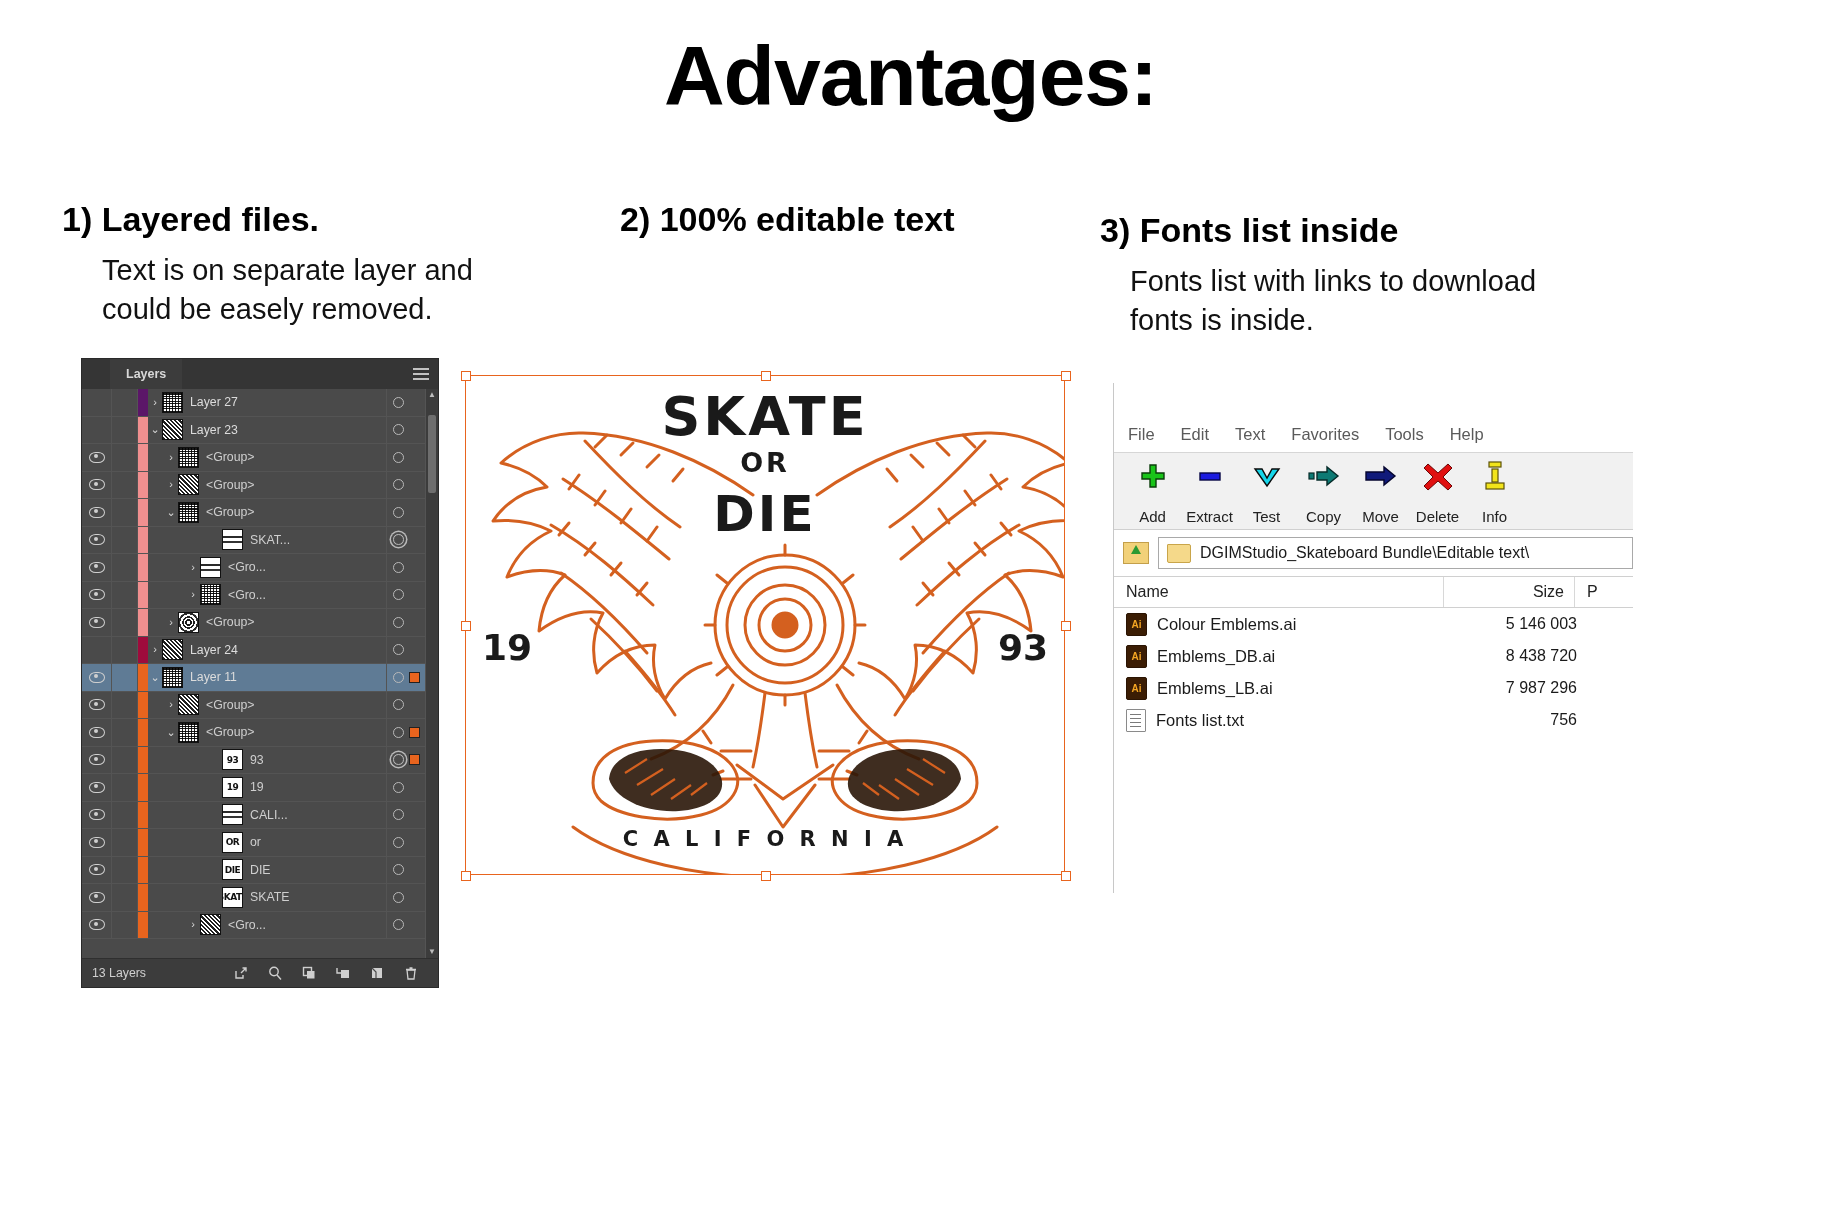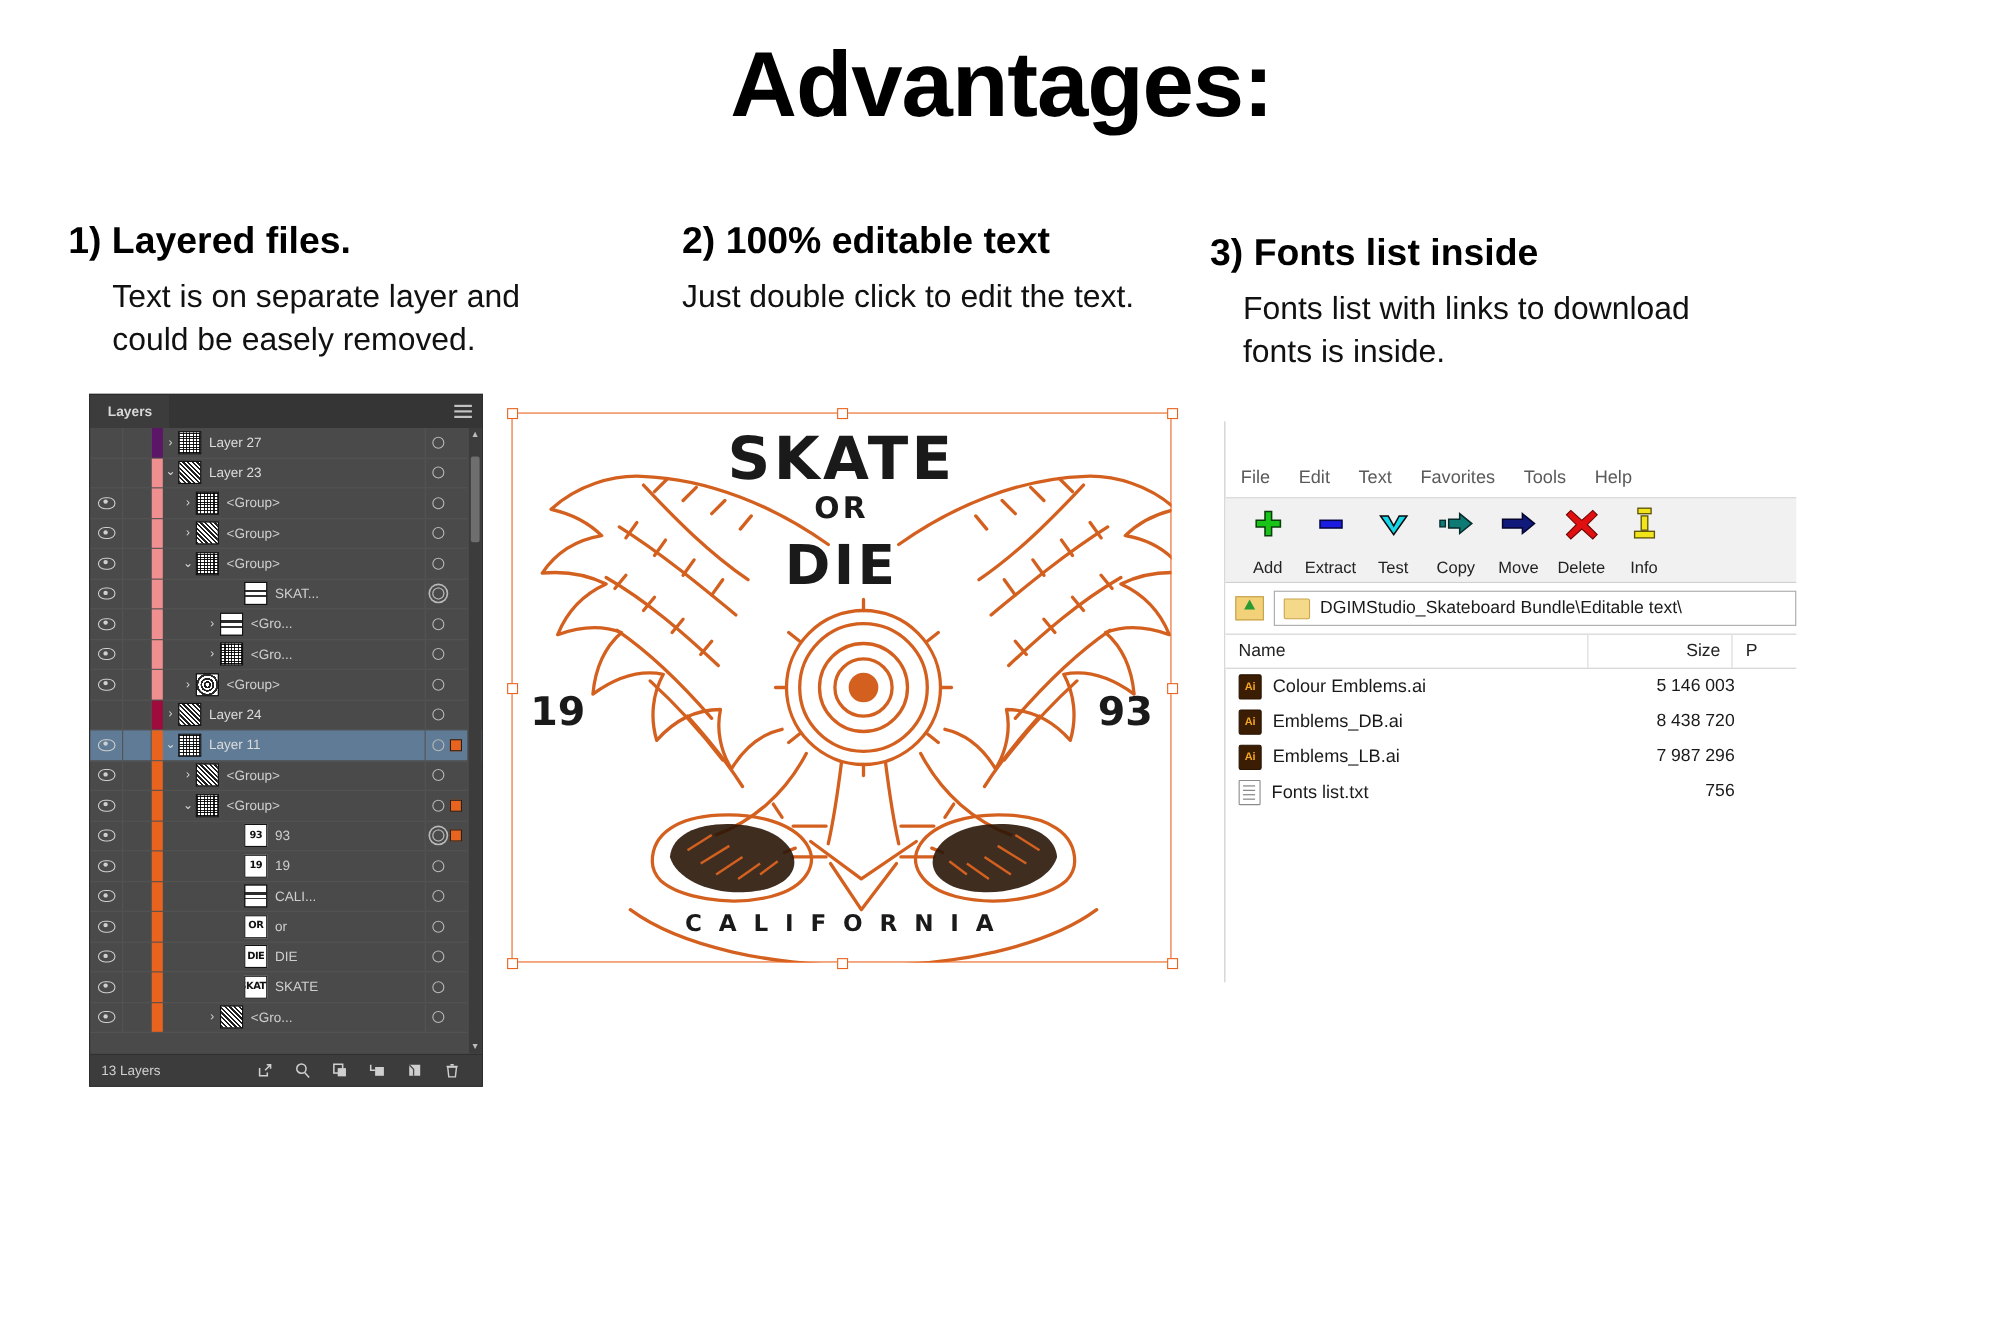--- a/index.html
+++ b/index.html
@@ -42,21 +42,21 @@
   .layers-panel{
     position:absolute;left:81px;top:358px;width:358px;height:630px;
     background:#3c3c3c;
     border:1px solid #2a2a2a;
     font-size:12px;
     color:#c8c8c8;
     box-sizing:border-box;
     display:flex;flex-direction:column;
   }
   .lp-tabbar{
-    height:30px;background:#353535;display:flex;align-items:stretch;position:relative;flex:none;
+    height:30px;background:#353535;display:flex;align-items:stretch;position:relative;flex:none;padding-left:28px;
   }
   .lp-tab{
     background:#3c3c3c;padding:0 16px;display:flex;align-items:center;
     font-size:12.5px;color:#d8d8d8;font-weight:bold;
   }
   .lp-tabrest{flex:1;background:#353535;}
   .lp-menu{
     position:absolute;right:9px;top:9px;width:16px;height:13px;
   }
   .lp-menu i{display:block;height:2px;background:#c2c2c2;margin-bottom:3px;}
@@ -229,21 +229,20 @@
 <div class="page">
 
   <div class="headline">Advantages:</div>
 
   <div class="col" id="col1">
     <div class="col-title">1) Layered files.</div>
     <div class="col-body">Text is on separate layer and could be easely removed.</div>
   </div>
   <div class="col" id="col2">
     <div class="col-title">2) 100% editable text</div>
-    <div class="col-body">Just double click to edit the text.</div>
   </div>
   <div class="col" id="col3">
     <div class="col-title">3) Fonts list inside</div>
     <div class="col-body">Fonts list with links to download fonts is inside.</div>
   </div>
 
   <div class="layers-panel">
     <div class="lp-tabbar">
       <div class="lp-tab">
         <span>Layers</span>

